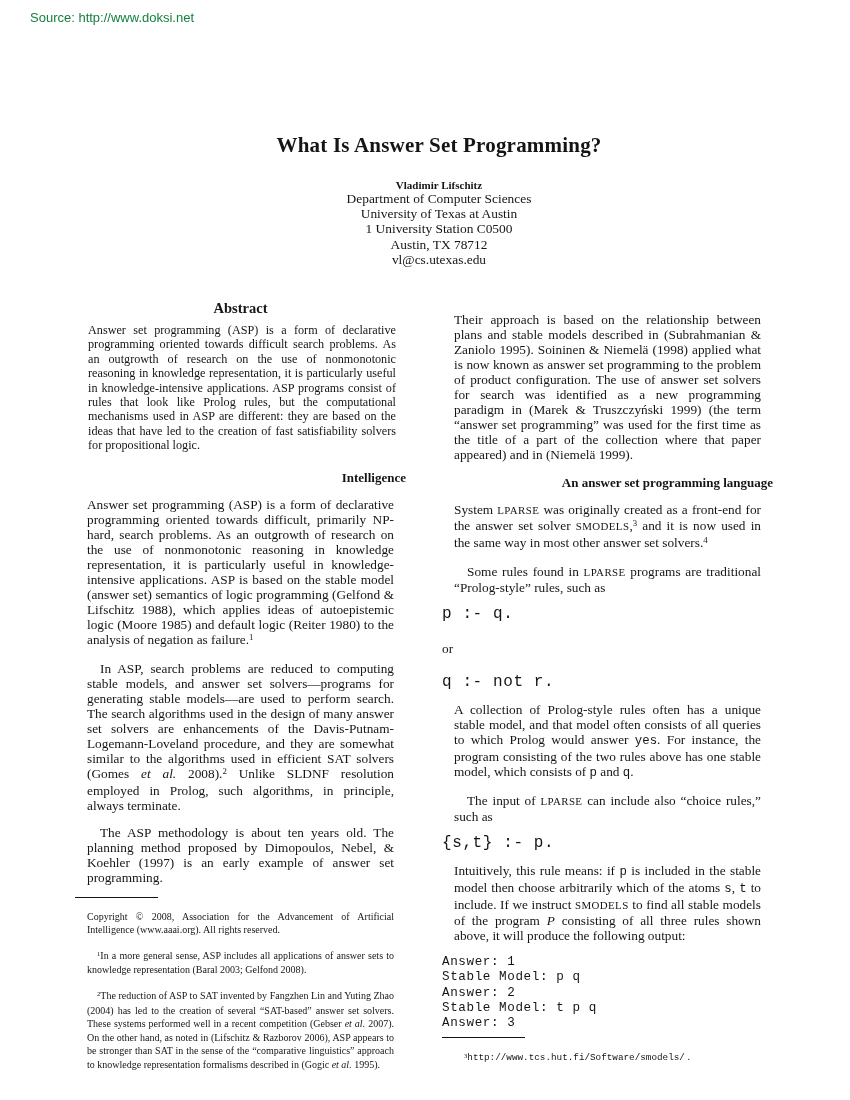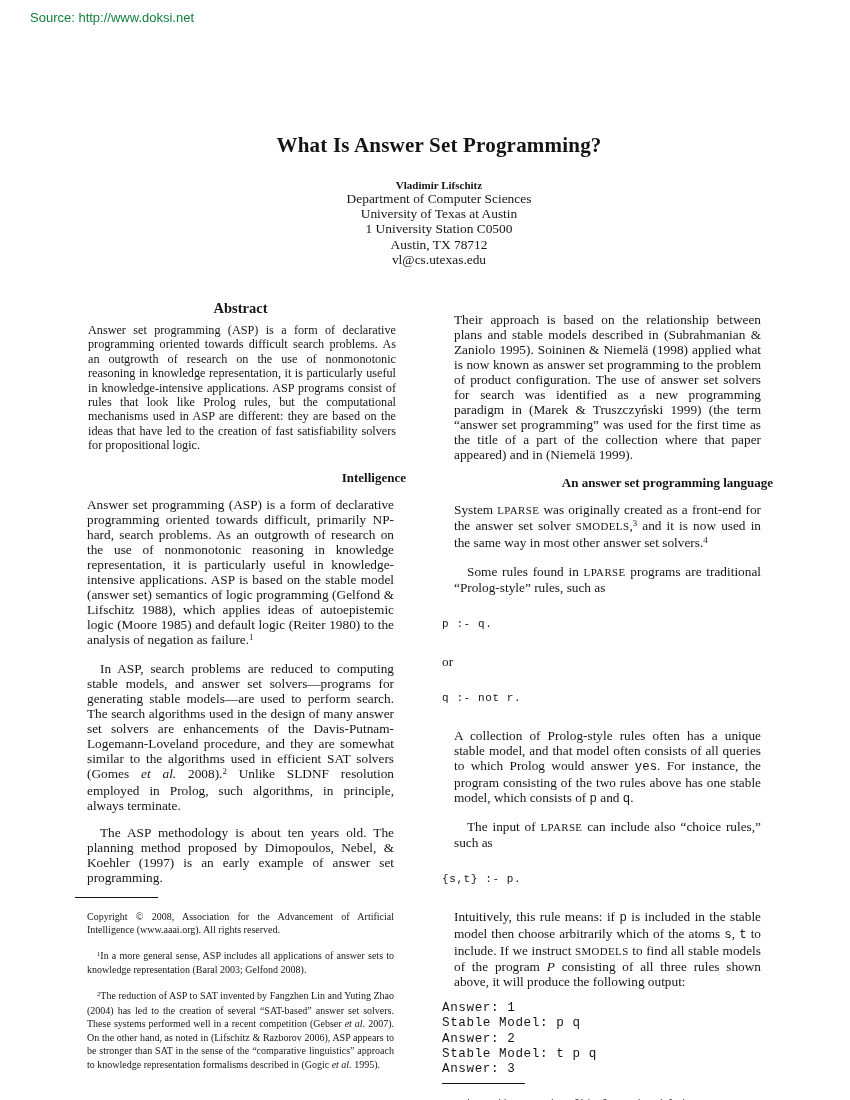--- a/index.html
+++ b/index.html
@@ -27,22 +27,22 @@
   .abstract-head { text-align:center; font-weight:bold; font-size:14.5px; margin:1px 0 7px 0;font-family:Liberation Serif, serif; }
   .abstract-body { font-size:12.2px; line-height:14.4px; padding:0 10px 0 13px; }
 
   .sec-head { text-align:right; font-weight:bold; font-size:13px; margin:17px 0 3px 0; }
   .col-right .sec-head { margin-top:13px; }
 
   p { margin:12px; }
   p.ind { text-indent:13px; }
 
   .code-line {
-    font-family:"Liberation Mono", monospace; font-size:11px;
-    text-align:left; margin:22px 0; letter-spacing:0.6px;
+    font-family:"Liberation Mono", monospace; font-size:16px;
+    text-align:left; margin:9px 0; letter-spacing:0.6px;
   }
   .or-line { margin:19px 0; text-align:left; }
   .code-block {
     font-family:"Liberation Mono", monospace; font-size:12.6px;
     line-height:15.3px; text-align:left; letter-spacing:0.6px;
   }
 
   .fnblock { margin-top:6px; font-size:10px; line-height:13.6px; }
   .fnrule { width:83px; height:0; border-top:1.5px solid #141414; margin:0 0 4px 0; }
   .fn-ind { text-indent:10px; }

